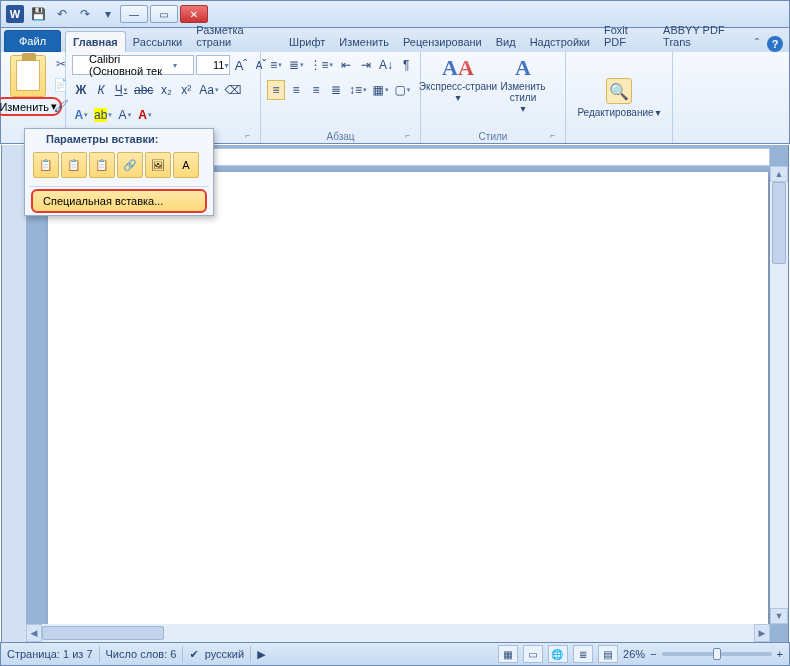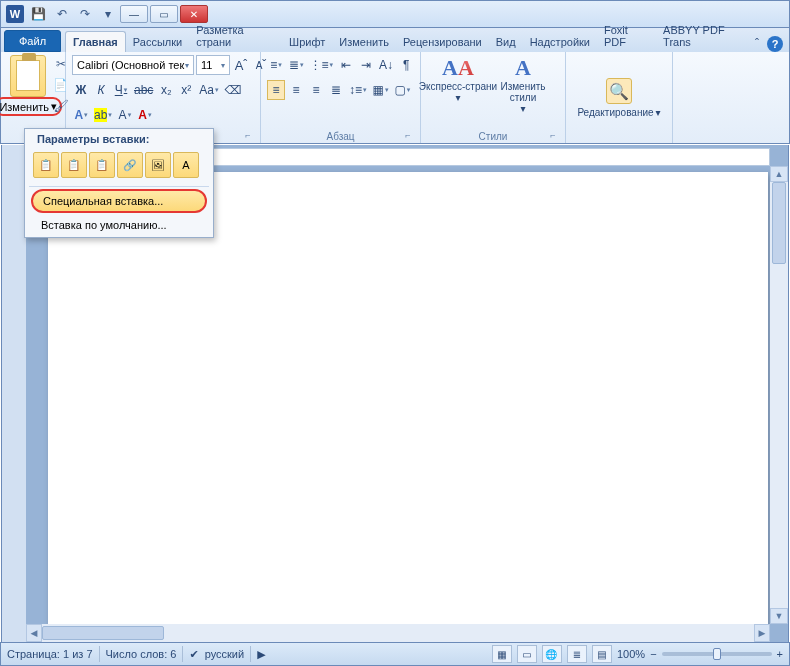--- a/index.html
+++ b/index.html
@@ -57,21 +57,21 @@
     .paste-label { font-size:11px; padding:1px 3px; border:2px solid #e53833; border-radius:9px;
                    display:flex; align-items:center; gap:2px; }
     .paste-side { display:flex; flex-direction:column; gap:3px; }
     .sm-icon { width:18px; height:18px; display:flex; align-items:center; justify-content:center;
                font-size:12px; color:#3b5a87; }
 
     
     .grp-font { width:195px; }
     .font-row { display:flex; gap:2px; margin-bottom:2px; align-items:center; }
     .combo { height:20px; border:1px solid #a7bcd6; background:#fff; font-size:11px;
-             display:flex; align-items:center; padding:0 4px; }
+             display:flex; align-items:center; padding:0 16px; }
     .combo .arr { margin-left:auto; font-size:8px; color:#5d7ca5; }
     .rb-btn { min-width:18px; height:20px; display:flex; align-items:center; justify-content:center;
               font-size:12px; color:#2c4a77; padding:0 2px; }
     .rb-btn .arr { font-size:7px; margin-left:1px; color:#5d7ca5; }
     .bold { font-weight:bold; } .italic { font-style:italic; } .underline { text-decoration:underline; }
     .strike { text-decoration:line-through; }
 
     
     .grp-para { width:160px; }
 
@@ -111,28 +111,28 @@
     .hscroll::before { left:16px; top:2px; bottom:2px; width:120px; }
     .h-arrow { width:16px; height:100%; position:absolute; display:flex; align-items:center;
                justify-content:center; font-size:9px; color:#5d7ca5; background:#d7e4f5;
                border:1px solid #b3c7e2; }
     .h-arrow.r { right:0; }
 
     
     .paste-menu { position:absolute; top:128px; left:24px; width:190px;
                   background:#f4f7fb; border:1px solid #98aecb; box-shadow:2px 3px 6px rgba(0,0,0,.25);
                   z-index:100; font-size:11px; }
-    .paste-menu-title { padding:4px 12px; font-weight:bold; color:#2c4a77; }
+    .paste-menu-title { padding:4px 21px; font-weight:bold; color:#2c4a77; }
     .paste-opts { display:flex; gap:2px; padding:3px 8px 6px; }
     .paste-opt { width:26px; height:26px; background:linear-gradient(#ffe9a8,#fcd97a);
                  border:1px solid #d9b85a; border-radius:2px; display:flex;
                  align-items:center; justify-content:center; font-size:11px; }
     .menu-sep { height:1px; background:#c9d8ec; margin:2px 4px; }
     .menu-item { padding:4px 10px; margin:2px 6px; }
-    .menu-item.hl { border:2px solid #e53833; border-radius:12px;
+    .menu-item.hl { border:2px solid #e53833; border-radius:6px;
                     background:linear-gradient(#ffe9a8,#fcd97a); }
 
     
     .statusbar { position:absolute; bottom:0; left:0; right:0; height:24px;
                  background:linear-gradient(#dceaf9,#c6daf0); border:1px solid #6b8ab8;
                  display:flex; align-items:center; font-size:11px; color:#2c4a77;
                  padding:0 6px; gap:6px; }
     .sb-sep { width:1px; height:16px; background:#a9bed8; }
     .sb-right { margin-left:auto; display:flex; align-items:center; gap:5px; }
     .view-btn { width:20px; height:18px; border:1px solid #a9bed8; background:#eaf2fc;
@@ -315,21 +315,20 @@
   <div class="paste-opts">
     <div class="paste-opt">📋</div>
     <div class="paste-opt">📋</div>
     <div class="paste-opt">📋</div>
     <div class="paste-opt">🔗</div>
     <div class="paste-opt">🖼</div>
     <div class="paste-opt">A</div>
   </div>
   <div class="menu-sep"></div>
   <div class="menu-item hl">Специальная вставка...</div>
-  <div class="menu-item">Вставка по умолчанию...</div>
 </div>
 
 <div class="workspace">
   <div class="ws-left"></div>
   <div class="ws-main">
     <div class="ruler-h"></div>
     <div class="doc-area">
       <div class="page"></div>
       <div class="vscroll">
         <div class="v-arrow">▲</div>
@@ -351,20 +350,20 @@
   <span>✔</span>
   <span>русский</span>
   <div class="sb-sep"></div>
   <span>▶</span>
   <div class="sb-right">
     <div class="view-btn">▦</div>
     <div class="view-btn">▭</div>
     <div class="view-btn">🌐</div>
     <div class="view-btn">≣</div>
     <div class="view-btn">▤</div>
-    <span>100%</span>
+    <span>26%</span>
     <span>−</span>
     <div class="zoom-track">
       <div class="zoom-thumb"></div>
     </div>
     <span>+</span>
   </div>
 </div>
 
 </body></html>

